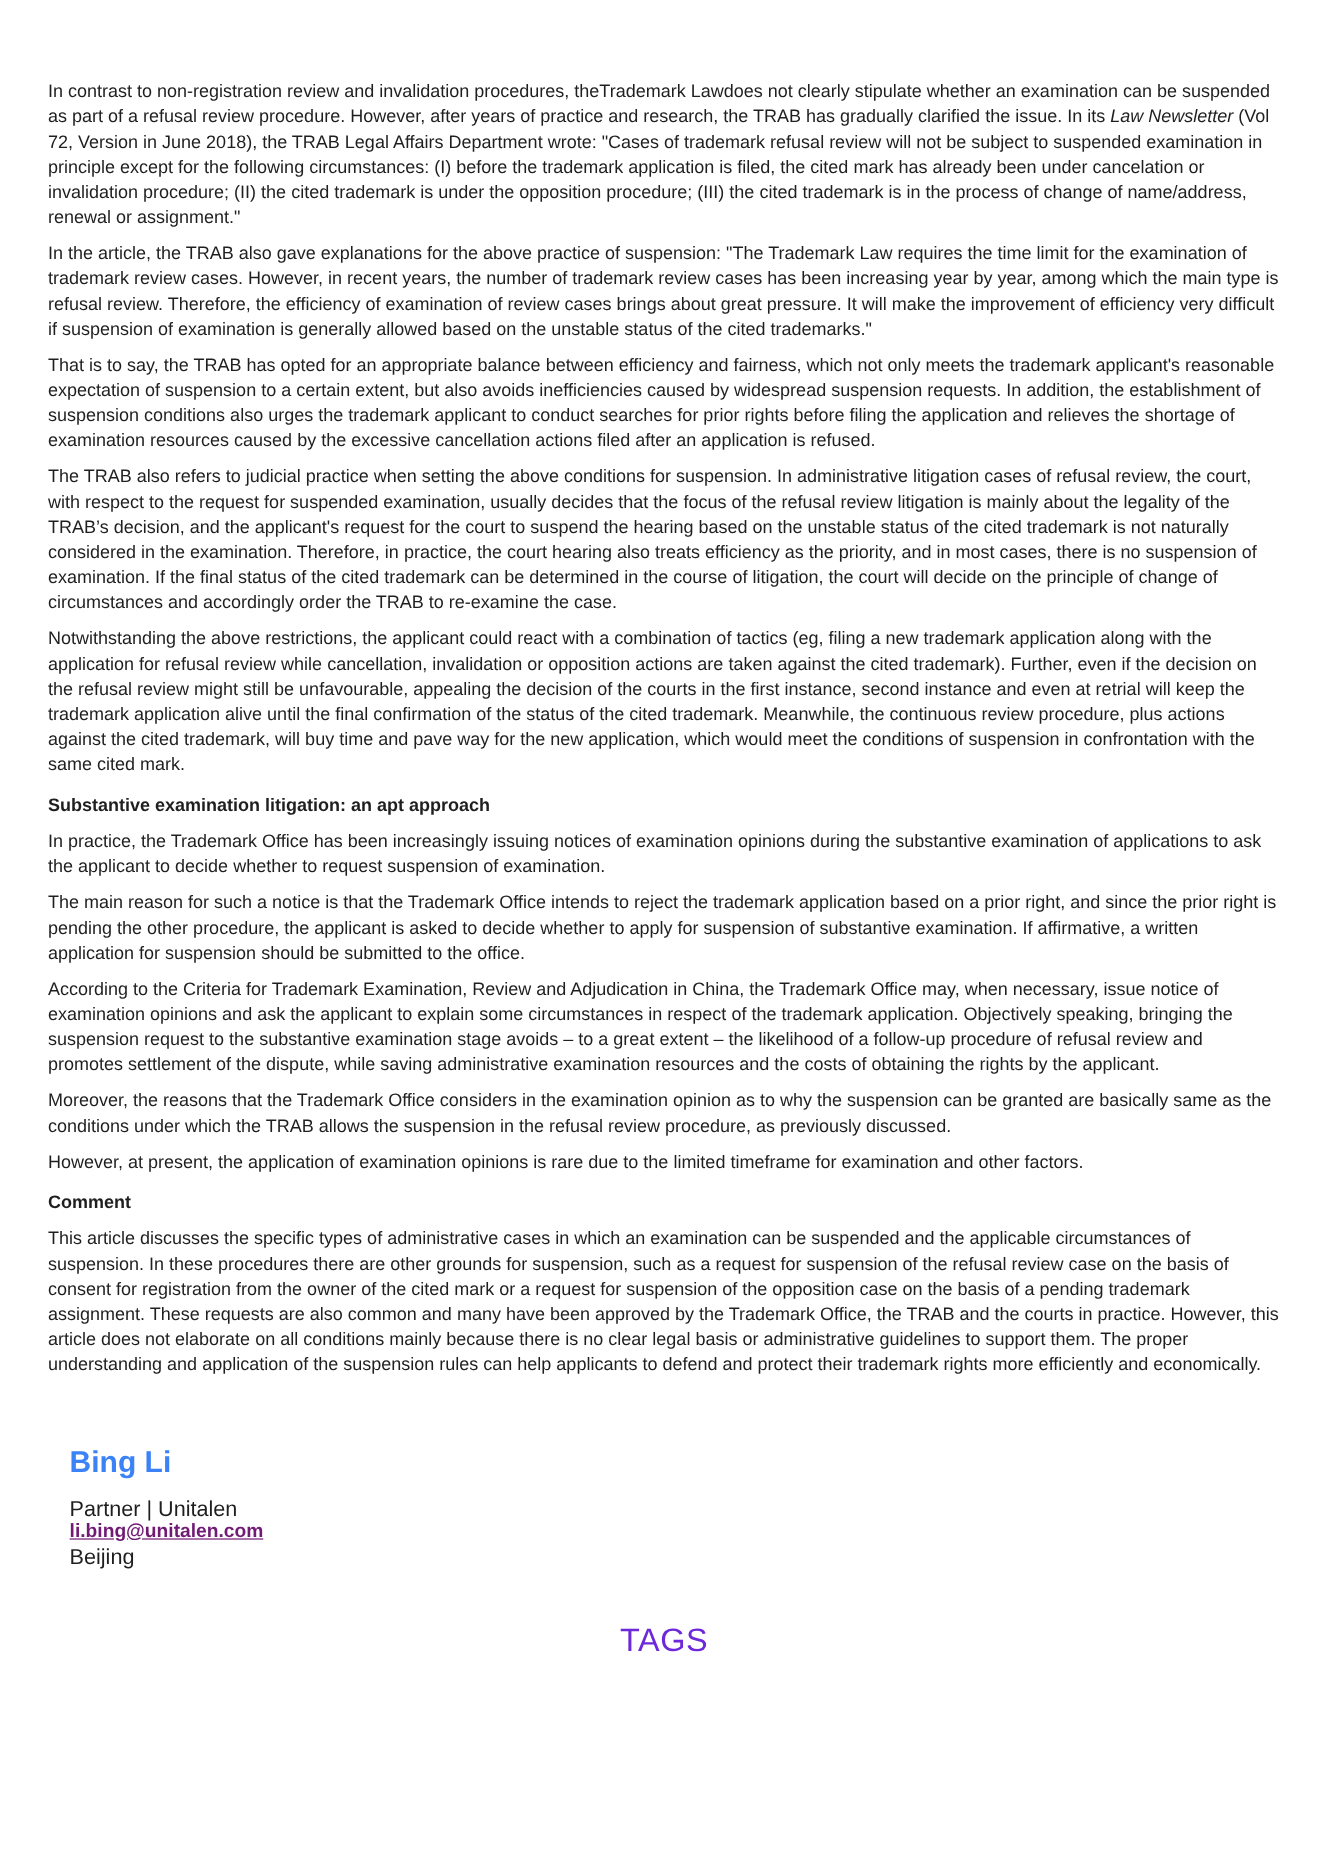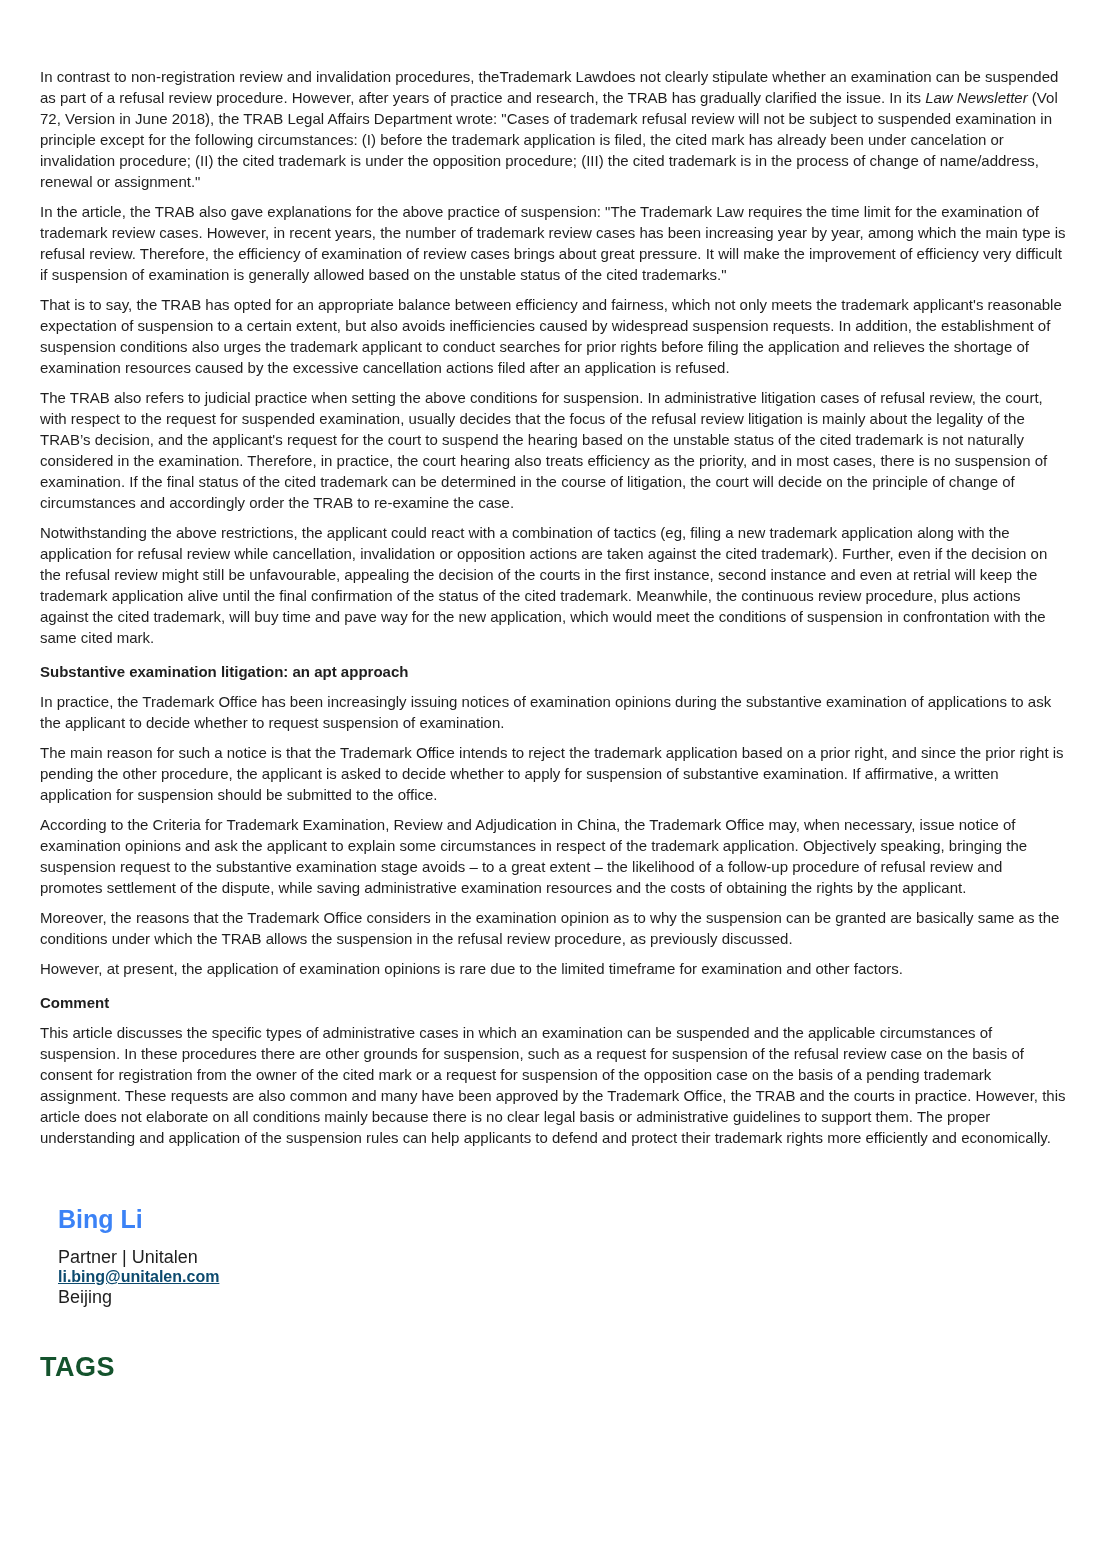--- a/index.html
+++ b/index.html
@@ -25,21 +25,21 @@
   .article-body .sub-heading {
     font-size: 15px;
     line-height: 21px;
     font-weight: 700;
     margin: 13px 0 9px 0;
   }
   .article-body em {
     font-style: italic;
   }
   a {
-    color: #0c4a6e;
+    color: #701a75;
     font-weight: 700;
     text-decoration: underline;
     cursor: pointer;
   }
   .author-block {
     margin-top: 57px;
     margin-left: 18px;
   }
   .author-name {
     font-size: 25px;
@@ -55,24 +55,25 @@
     display: block;
     font-size: 16px;
     line-height: 20px;
     width: max-content;
   }
   .tags-section {
     margin-top: 45px;
   }
   .tags-heading {
     font-size: 27px;
-    font-weight: 700;
-    color: #14532d;
+    font-weight: 400;
+    color: #6d28d9;
     letter-spacing: 0.5px;
     margin: 0 0 10px 0;
+    text-align: center;
   }
   .tags-list {
     font-size: 16px;
     line-height: 20px;
   }
   .tag-sep {
     color: #1f1f1f;
     font-weight: 700;
   }
 </style>

